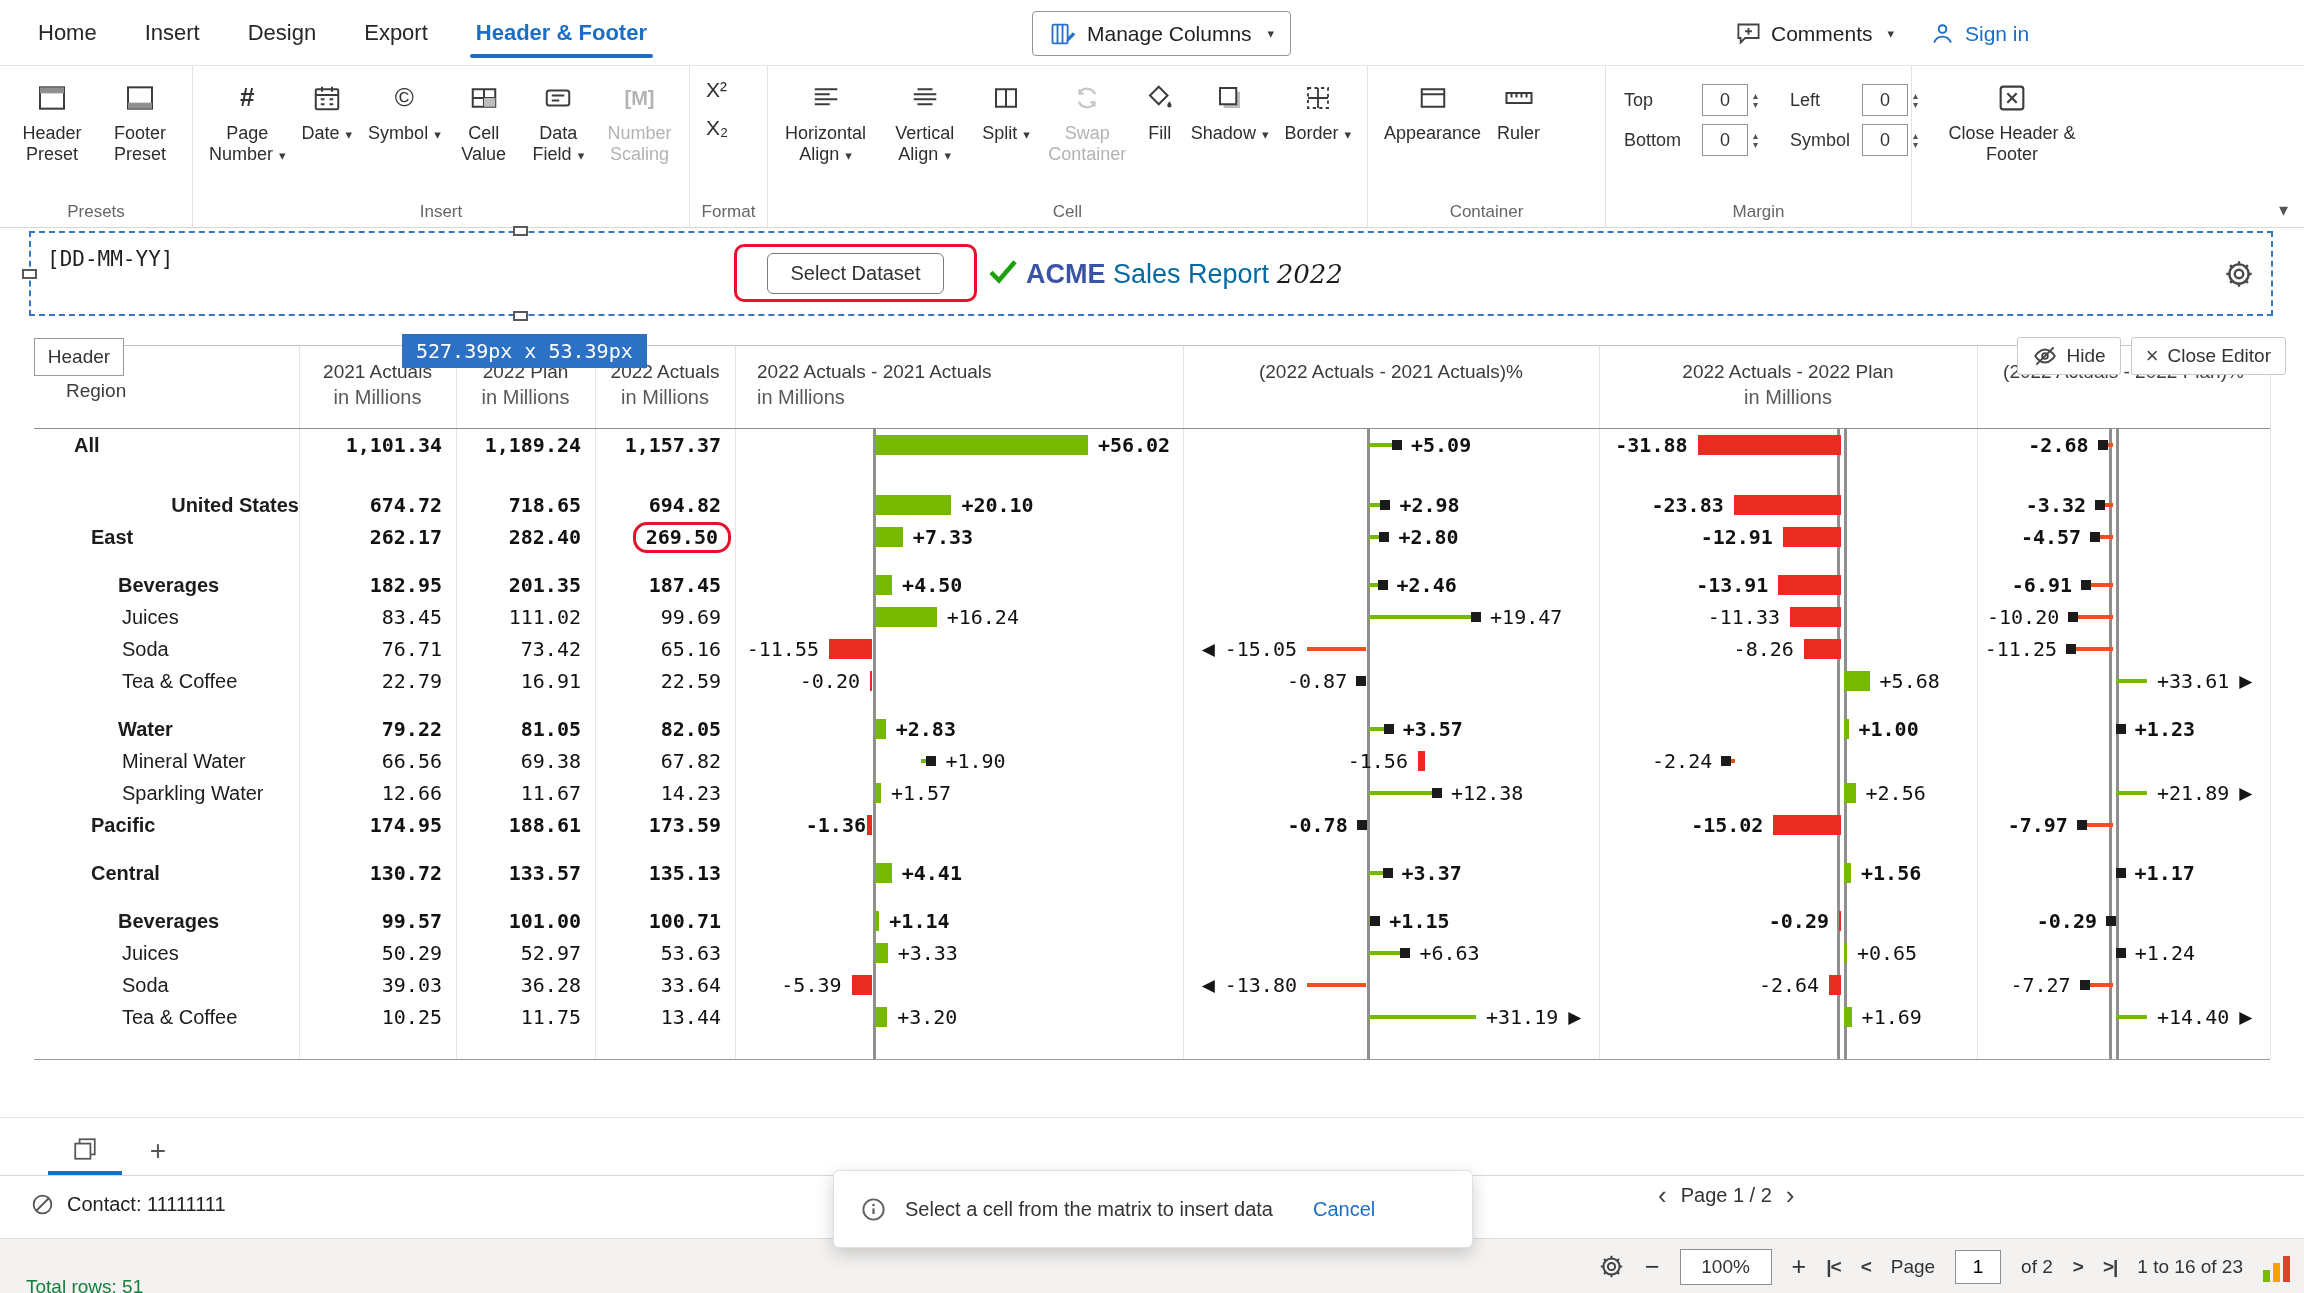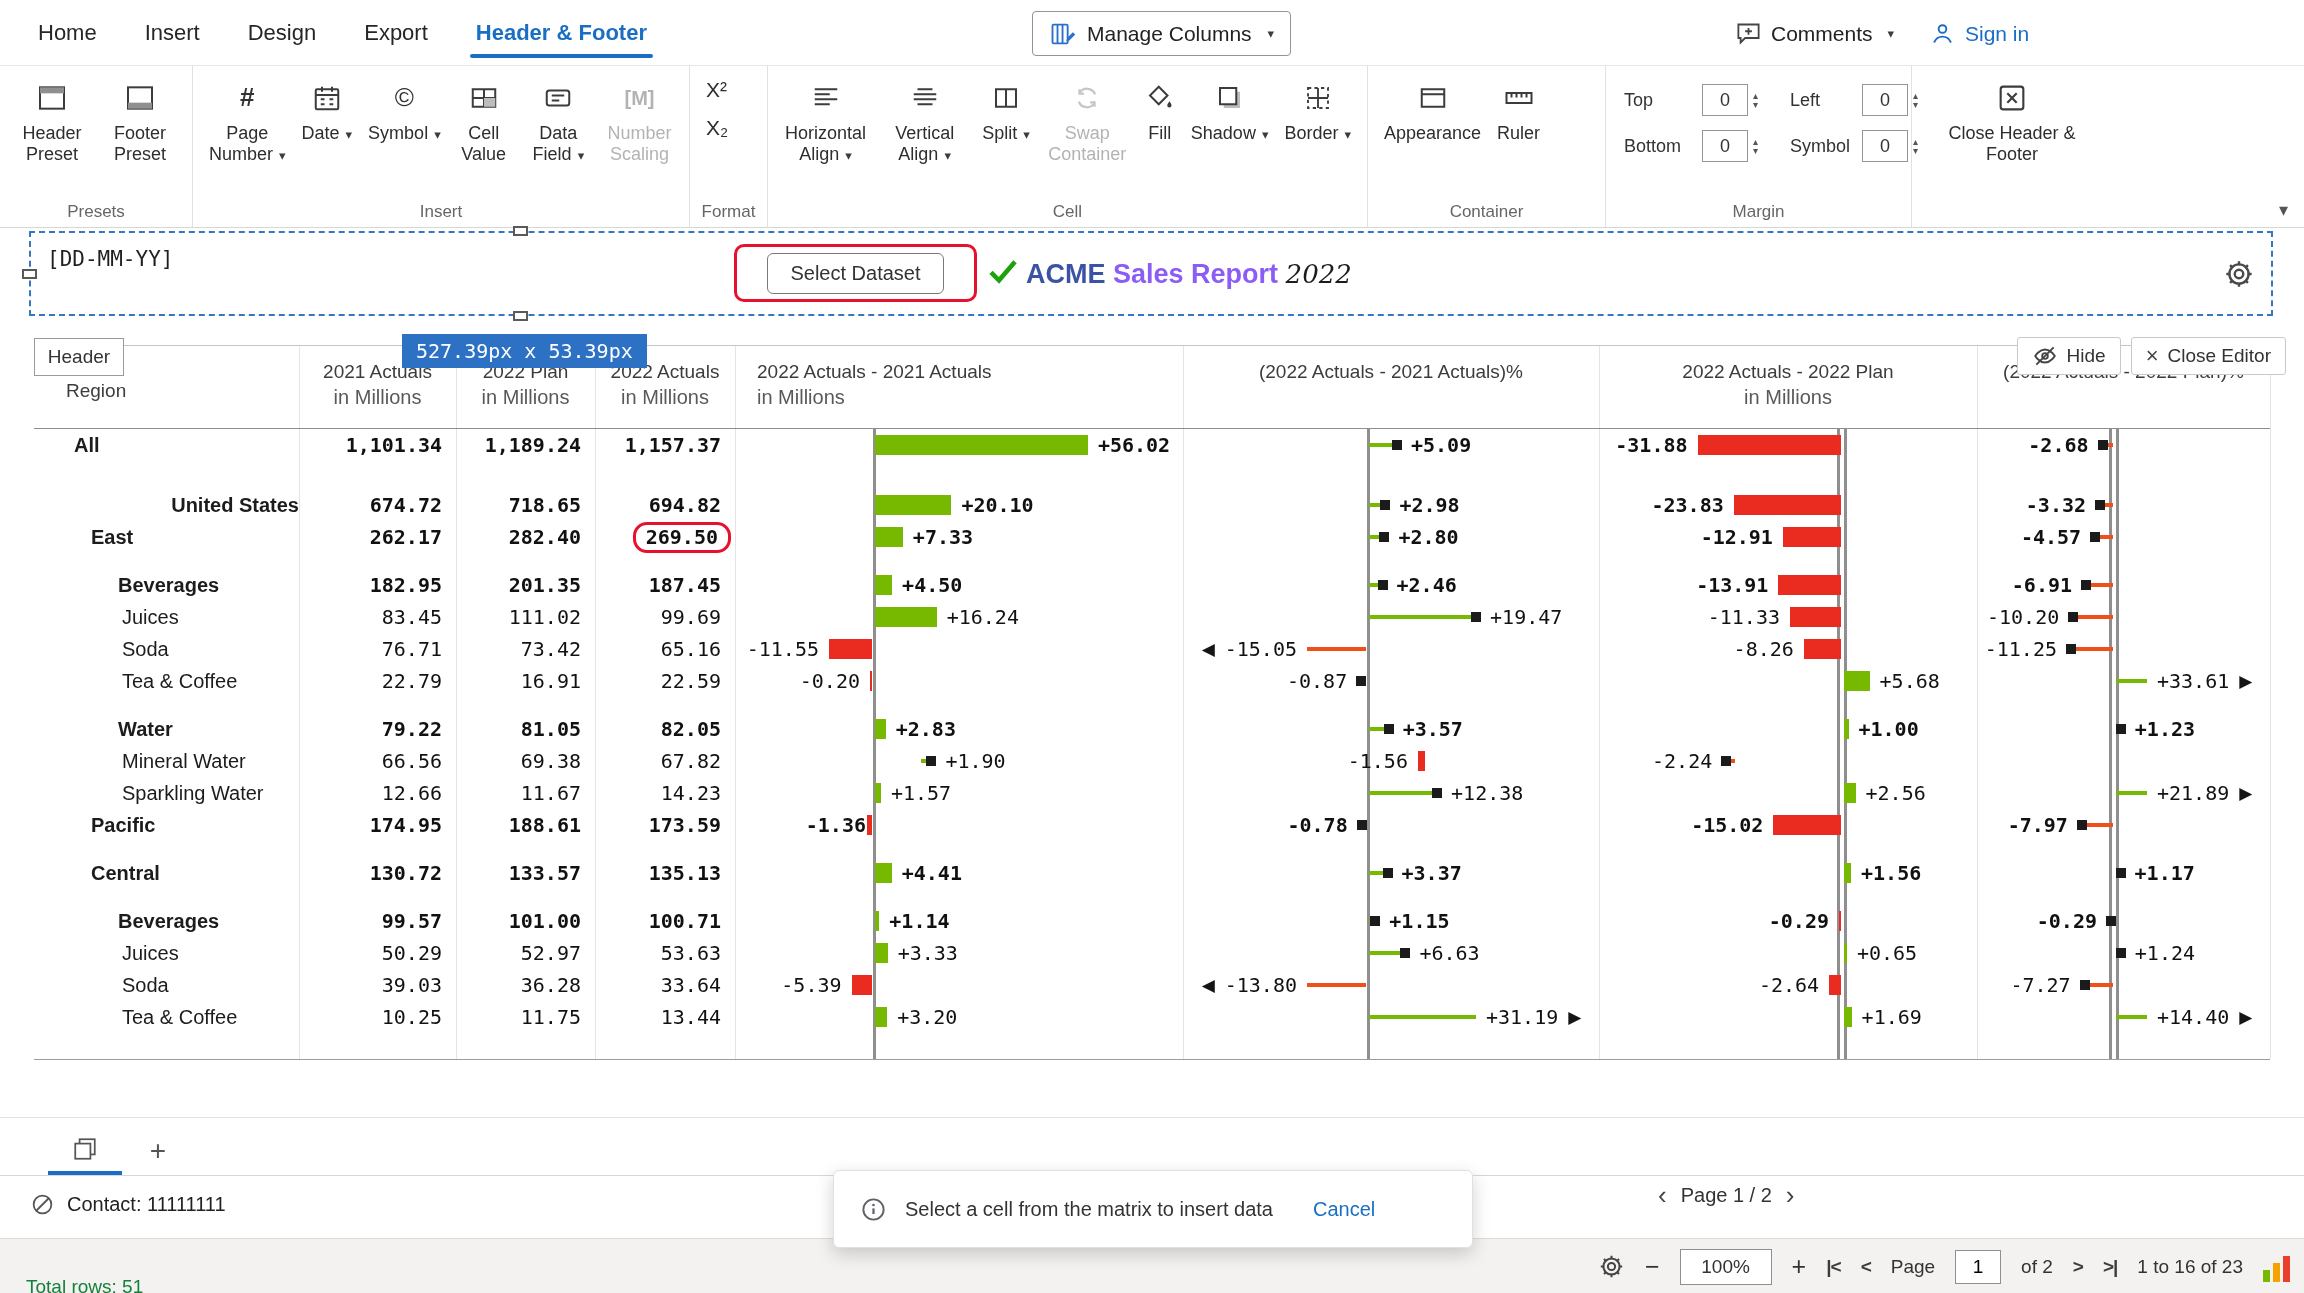--- a/index.html
+++ b/index.html
@@ -30,37 +30,37 @@
   .rbtn .ric{height:40px;display:flex;align-items:center;justify-content:center;}
   .rbtn.disabled{color:#b3b3b3;}
   .rbtn.disabled svg *{stroke:#c6c6c6;}
   .rbtn.disabled .gly{color:#b3b3b3;}
   .rlabel{max-width:100px;}
   .gly{font-size:26px;font-weight:bold;color:#333;font-family:"Liberation Sans",sans-serif;}
   .gly.light{font-weight:normal;}
   .gly.gray{color:#b3b3b3;font-size:20px;}
   .fmtcol{display:flex;flex-direction:column;gap:14px;padding:12px 0 0 16px;}
   .fmtbtn{font-size:21px;color:#2e2e2e;text-align:left;}
-  .mgrid{display:grid;grid-template-columns:78px 88px 72px 88px;row-gap:14px;padding:18px 0 0 18px;align-items:center;font-size:18px;color:#333;}
+  .mgrid{display:grid;grid-template-columns:78px 88px 72px 88px;row-gap:8px;padding:18px 0 0 18px;align-items:center;font-size:18px;color:#333;}
   .numwrap{display:flex;align-items:center;}
   .numbox{width:46px;height:32px;border:1px solid #949494;display:flex;align-items:center;justify-content:center;font-size:18px;background:#fff;}
   .spin{display:flex;flex-direction:column;justify-content:center;margin-left:5px;color:#555;}
   .spin span{font-size:10px;line-height:9px;}
   .ribcollapse{position:absolute;right:16px;bottom:6px;font-size:18px;color:#555;}
 
   
   .selbox{position:absolute;left:29px;top:231px;width:2244px;height:85px;border:2px dashed var(--selblue);background:#fff;}
   .handle{position:absolute;width:15px;height:10px;background:#fff;border:2px solid #5a5a5a;}
   .dd-date{position:absolute;left:16px;top:14px;font-family:"DejaVu Sans Mono",monospace;font-size:21px;color:#1f1f1f;}
   .sd-wrap{position:absolute;left:703px;top:11px;width:243px;height:58px;border:3px solid var(--hlred);border-radius:10px;display:flex;align-items:center;justify-content:center;}
   .sd-btn{padding:8px 22px;border:1.5px solid #7a7a7a;border-radius:6px;font-size:20px;color:#333;background:#fff;}
   .sd-check{position:absolute;left:956px;top:24px;}
   .hf-title{position:absolute;left:995px;top:50%;transform:translateY(-50%);font-size:27px;white-space:nowrap;}
   .hf-title .brand{color:var(--brand);font-weight:bold;}
-  .hf-title .main{color:#8b5cf6;font-weight:bold;}
+  .hf-title .main{color:#0369a1;font-weight:normal;}
   .hf-title .year{color:#1c1c1c;font-style:italic;font-family:"DejaVu Serif",serif;font-size:26px;}
   .hf-gear{position:absolute;right:16px;top:50%;transform:translateY(-50%);}
   .size-tip{position:absolute;left:402px;top:334px;background:var(--tipbg);color:#fff;font-family:"DejaVu Sans Mono",monospace;font-size:20px;padding:5px 14px;z-index:20;}
   .header-tab{position:absolute;left:34px;top:338px;width:90px;height:38px;border:1px solid #9a9a9a;background:#fff;display:flex;align-items:center;justify-content:center;font-size:19px;color:#333;z-index:15;}
   .editor-actions{position:absolute;right:18px;top:337px;display:flex;gap:10px;z-index:15;}
   .eab{height:38px;border:1px solid #c9c9c9;background:#fff;display:flex;align-items:center;gap:9px;padding:0 14px;font-size:19px;color:#333;border-radius:3px;}
   .xchar{font-size:22px;color:#444;line-height:1;}
 
   
   .matrix{position:absolute;left:34px;top:345px;width:2236px;}

